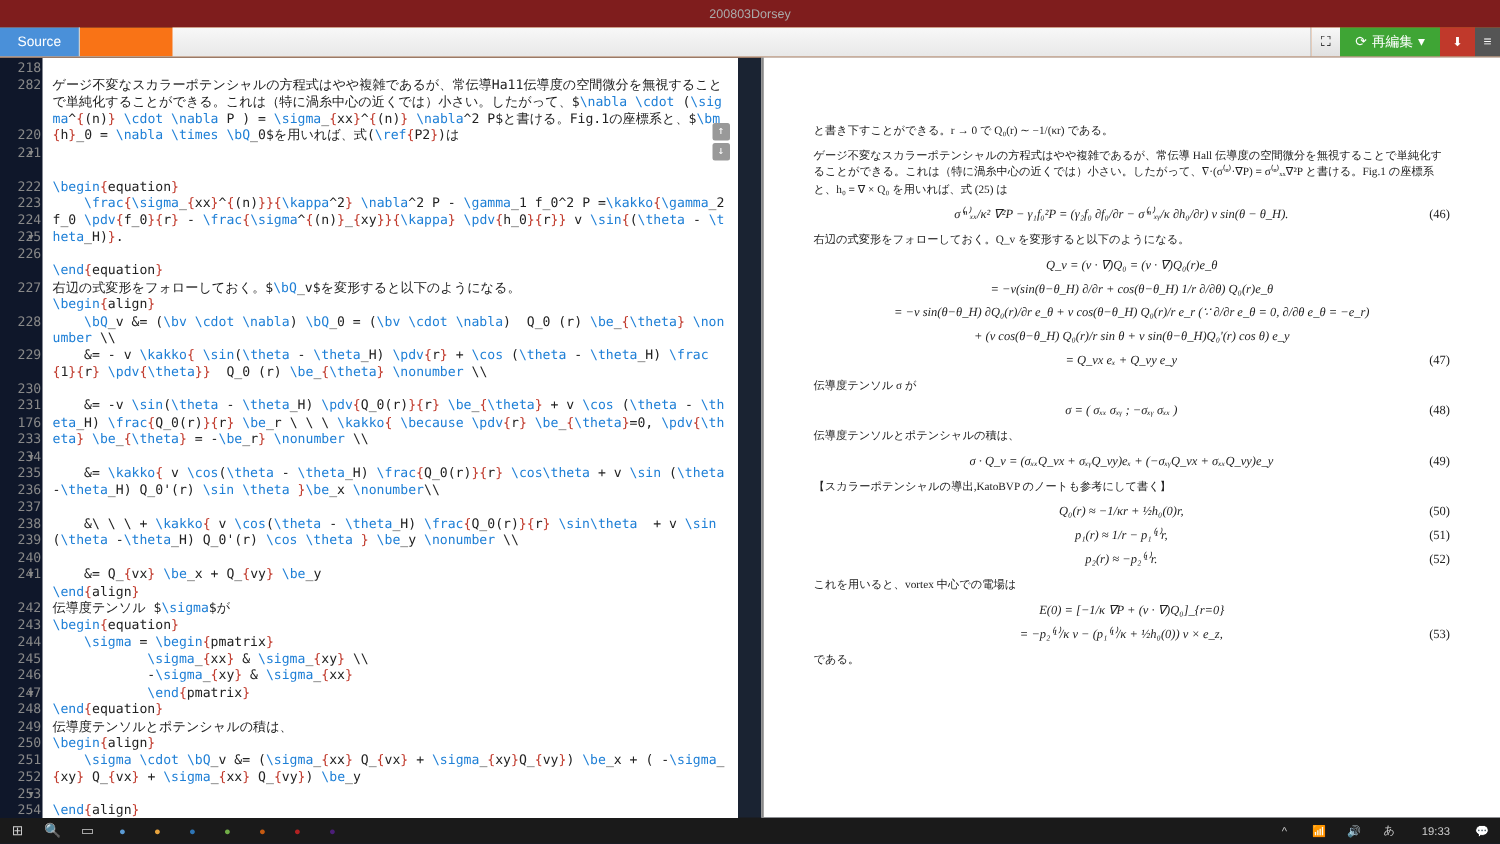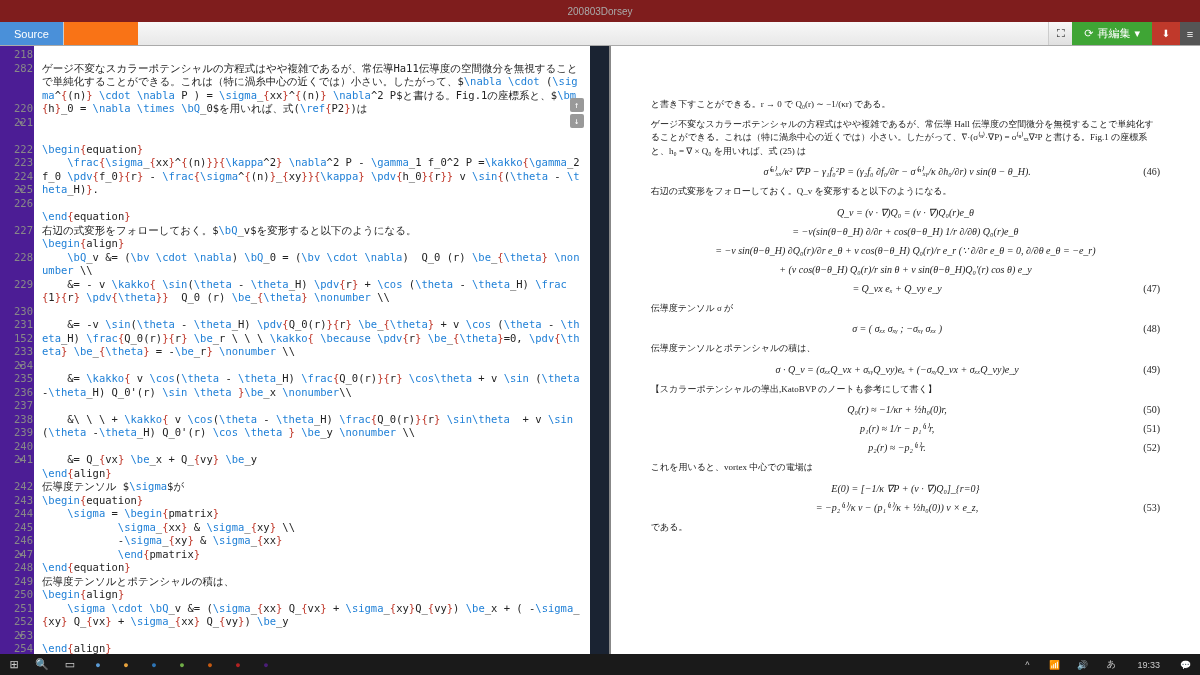--- a/index.html
+++ b/index.html
@@ -11,21 +11,21 @@
 .tab.active { background: #4a90d9; color: #fff; }
 .tab.inactive { background: #e8e8e8; color: #333; margin-top: 45px; }
 .toolbar-spacer { flex: 1; background: linear-gradient(#f8f8f8,#e8e8e8); }
 .btn-small { width: 24px; display: flex; align-items: center; justify-content: center; background: linear-gradient(#f8f8f8,#e0e0e0); border-left: 1px solid #ccc; cursor: pointer; }
 .btn-recompile { background: #3fa535; color: #fff; padding: 2px 12px; display: flex; align-items: center; font-size: 11px; cursor: pointer; gap: 4px; }
 .btn-dl { background: #c0392b; color: #fff; width: 28px; display: flex; align-items: center; justify-content: center; cursor: pointer; font-size: 10px; }
 .btn-menu { background: #555; color: #fff; width: 20px; display: flex; align-items: center; justify-content: center; cursor: pointer; }
 .main { display: flex; height: 608px; }
 .editor { width: 50%; background: #fff; overflow: auto; font-family: Consolas, monospace; font-size: 10.5px; position: relative; }
 .editor-inner { display: flex; }
-.gutter { width: 34px; background: #4c1d95; color: #888; text-align: center; padding: 2px 6px 2px 14px; flex-shrink: 0; }
+.gutter { width: 34px; background: #0f172a; color: #888; text-align: right; padding: 2px 6px 2px 14px; flex-shrink: 0; }
 .gutter div { height: 13.5px; line-height: 13.5px; }
 .code { flex: 1; padding: 2px 8px; white-space: pre-wrap; word-break: break-all; }
 .code div { min-height: 13.5px; line-height: 13.5px; }
 .cmd { color: #1e7fd6; }
 .brace { color: #c0392b; }
 .text { color: #222; }
 .preview { width: 50%; background: #fff; overflow: auto; padding: 46px 40px; font-family: "Times New Roman", serif; font-size: 9px; color: #222; border-left: 2px solid #888; margin-left: 19px; }
 .preview p { margin: 6px 0; line-height: 1.5; }
 .preview .eq { text-align: center; margin: 4px 0; font-style: italic; font-size: 10px; }
 .preview .eqn { float: right; font-style: normal; }
@@ -80,21 +80,21 @@
           <div>226</div>
           <div></div>
           <div>227</div>
           <div></div>
           <div>228</div>
           <div></div>
           <div>229</div>
           <div></div>
           <div>230</div>
           <div>231</div>
-          <div>152</div>
+          <div>176</div>
           <div>233 ▾</div>
           <div>234</div>
           <div>235</div>
           <div>236</div>
           <div>237</div>
           <div>238</div>
           <div>239</div>
           <div>240 ▾</div>
           <div>241</div>
           <div></div>

